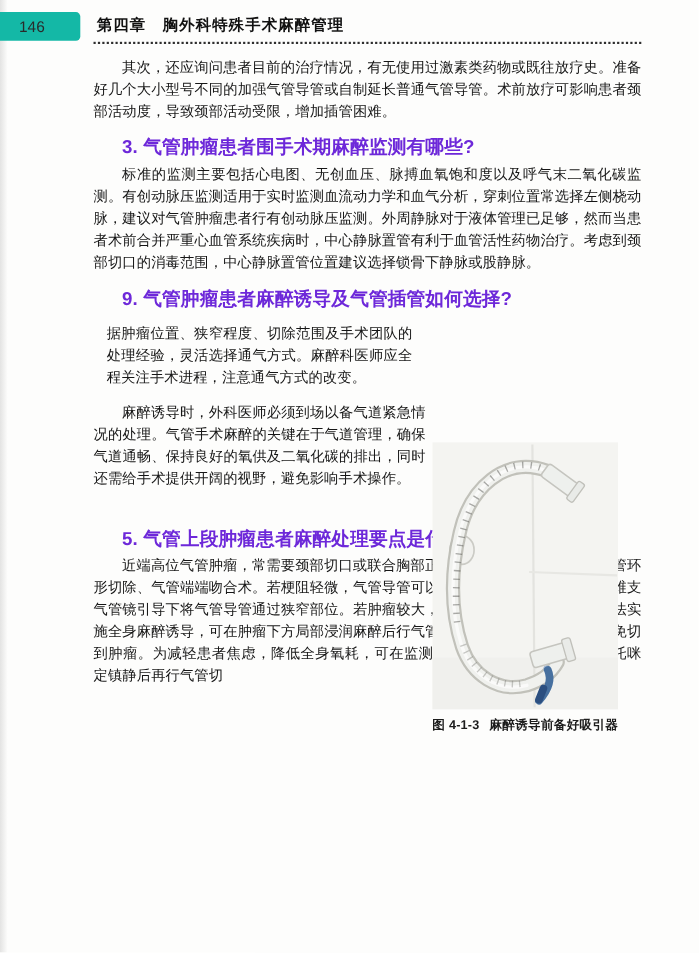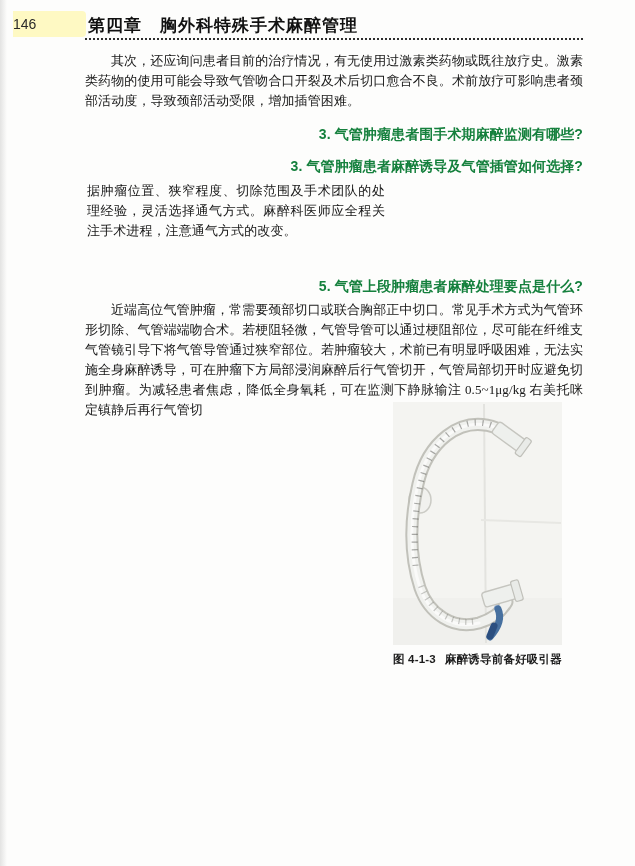--- a/index.html
+++ b/index.html
@@ -12,49 +12,49 @@
     overflow: hidden;
     font-family: "Liberation Serif", serif;
     color: #161616;
   }
   .scan-edge {
     position: absolute; left: 0; top: 0; width: 7px; height: 100%;
     background: linear-gradient(to right, rgba(110,110,110,0.18), rgba(255,255,255,0));
   }
   
   .pagenum-box {
-    position: absolute; left: 13px; top: 11px; width: 73px; height: 26px;
-    background: #fef9c3; border-radius: 0 4px 4px 0;
-    display: flex; align-items: center; justify-content: flex-start;
+    position: absolute; left: 0; top: 11px; width: 73px; height: 26px;
+    background: #14b8a6; border-radius: 0 4px 4px 0;
+    display: flex; align-items: center; justify-content: center;
     padding-right: 15px; box-sizing: border-box;
     font-family: "Liberation Sans", sans-serif; font-size: 14px; color: #2a2a2a;
   }
   .chapter-title {
     position: absolute; left: 88px; top: 14px;
     font-family: "Liberation Sans", sans-serif;
-    font-weight: bold; font-size: 17px; letter-spacing: 1px; color: #111;
+    font-weight: bold; font-size: 14px; letter-spacing: 1px; color: #111;
     white-space: nowrap;
   }
   .header-rule {
     position: absolute; left: 85px; top: 26px; width: 498px; height: 12px;
     border-bottom: 2px dotted #2e2e2e;
   }
   
   .content {
     position: absolute; left: 85px; top: 51px; width: 498px;
     font-size: 13px; line-height: 20px; text-align: justify;
     letter-spacing: 0.1px;
   }
   .para { margin: 0; text-indent: 2em; }
-  .para-noindent { margin: 2px; text-indent: 0; }
+  .para-noindent { margin: 12px; text-indent: 0; }
   .q-heading {
     margin: 14px 0 6px 0; padding-left: 26px;
     font-family: "Liberation Sans", sans-serif;
-    font-weight: bold; font-size: 14px; color: #15803d;
-    text-align: right; line-height: 18px;
+    font-weight: bold; font-size: 17px; color: #6d28d9;
+    text-align: left; line-height: 18px;
   }
   .q-heading.last { margin-top: 36px; margin-bottom: 5px; }
   .narrow-block { width: 302px; }
   sub { font-size: 9px; }
   
   .figure {
     position: absolute; left: 393px; top: 402px; width: 169px;
   }
   .figure svg { display: block; }
   .figure-caption {
@@ -71,27 +71,29 @@
 <div class="page">
   <div class="scan-edge"></div>
 
   <div class="pagenum-box">
     <span>146</span>
   </div>
   <div class="chapter-title">第四章　胸外科特殊手术麻醉管理</div>
   <div class="header-rule"></div>
 
   <div class="content">
-    <p class="para">其次，还应询问患者目前的治疗情况，有无使用过激素类药物或既往放疗史。激素类药物的使用可能会导致气管吻合口开裂及术后切口愈合不良。术前放疗可影响患者颈部活动度，导致颈部活动受限，增加插管困难。</p>
+    <p class="para">其次，还应询问患者目前的治疗情况，有无使用过激素类药物或既往放疗史。准备好几个大小型号不同的加强气管导管或自制延长普通气管导管。术前放疗可影响患者颈部活动度，导致颈部活动受限，增加插管困难。</p>
 
     <h3 class="q-heading">3. 气管肿瘤患者围手术期麻醉监测有哪些?</h3>
+    <p class="para">标准的监测主要包括心电图、无创血压、脉搏血氧饱和度以及呼气末二氧化碳监测。有创动脉压监测适用于实时监测血流动力学和血气分析，穿刺位置常选择左侧桡动脉，建议对气管肿瘤患者行有创动脉压监测。外周静脉对于液体管理已足够，然而当患者术前合并严重心血管系统疾病时，中心静脉置管有利于血管活性药物治疗。考虑到颈部切口的消毒范围，中心静脉置管位置建议选择锁骨下静脉或股静脉。</p>
 
-    <h3 class="q-heading">3. 气管肿瘤患者麻醉诱导及气管插管如何选择?</h3>
+    <h3 class="q-heading">9. 气管肿瘤患者麻醉诱导及气管插管如何选择?</h3>
     <div class="narrow-block">
       <p class="para-noindent">据肿瘤位置、狭窄程度、切除范围及手术团队的处理经验，灵活选择通气方式。麻醉科医师应全程关注手术进程，注意通气方式的改变。</p>
+      <p class="para">麻醉诱导时，外科医师必须到场以备气道紧急情况的处理。气管手术麻醉的关键在于气道管理，确保气道通畅、保持良好的氧供及二氧化碳的排出，同时还需给手术提供开阔的视野，避免影响手术操作。</p>
     </div>
 
     <h3 class="q-heading last">5. 气管上段肿瘤患者麻醉处理要点是什么?</h3>
     <p class="para">近端高位气管肿瘤，常需要颈部切口或联合胸部正中切口。常见手术方式为气管环形切除、气管端端吻合术。若梗阻轻微，气管导管可以通过梗阻部位，尽可能在纤维支气管镜引导下将气管导管通过狭窄部位。若肿瘤较大，术前已有明显呼吸困难，无法实施全身麻醉诱导，可在肿瘤下方局部浸润麻醉后行气管切开，气管局部切开时应避免切到肿瘤。为减轻患者焦虑，降低全身氧耗，可在监测下静脉输注 0.5~1μg/kg 右美托咪定镇静后再行气管切</p>
   </div>
 
   <figure class="figure" style="margin:0">
     <svg width="169" height="243" viewBox="0 0 169 243" role="img">
 
       <rect width="169" height="243" fill="#f4f4f1"></rect>

